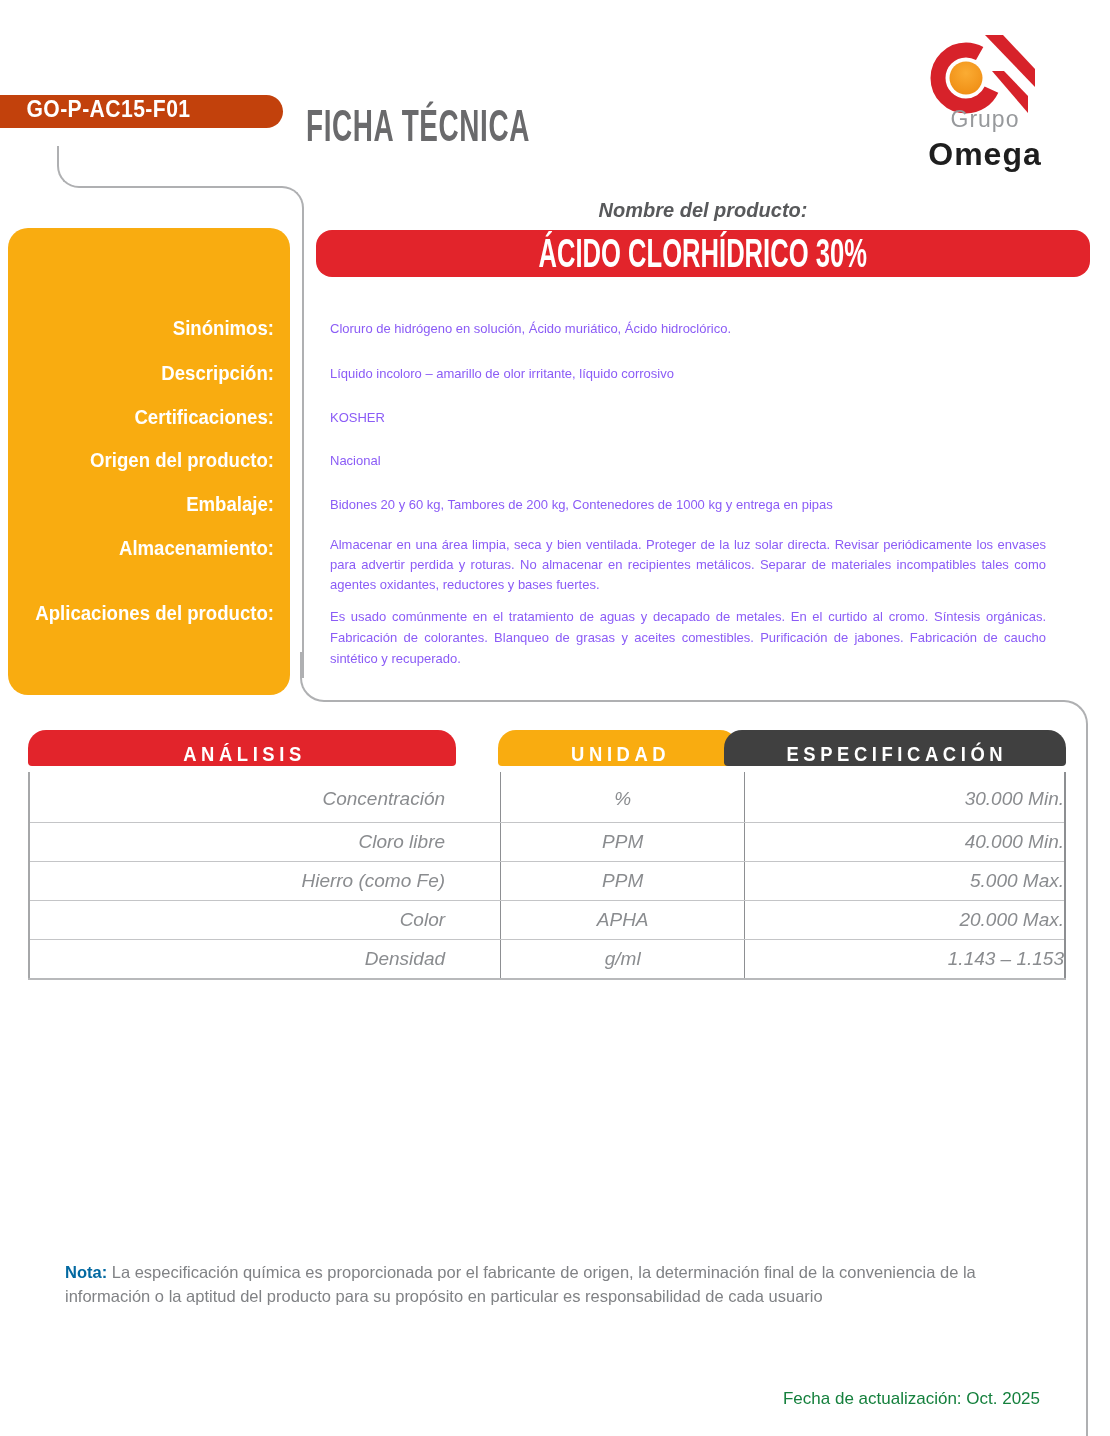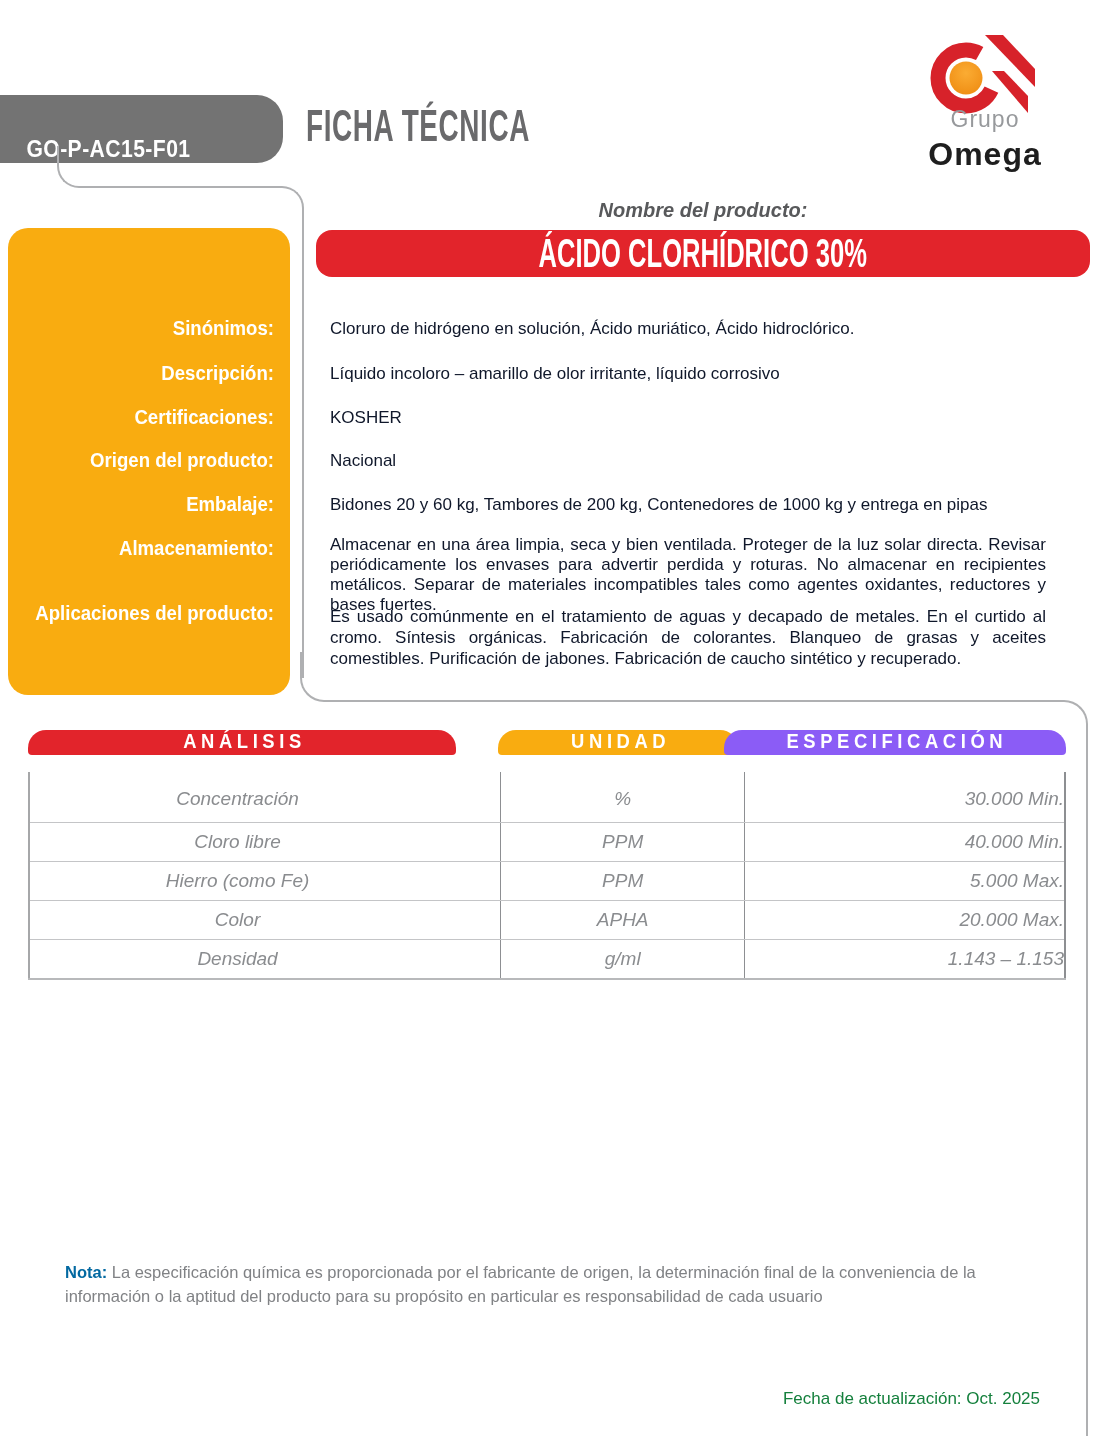--- a/index.html
+++ b/index.html
@@ -1,21 +1,21 @@
 <!DOCTYPE html>
 <html><head>
 <meta charset="utf-8">
 <style>
   html,body{margin:0;padding:0;background:#fff;}
   .page{position:relative;width:1110px;height:1436px;background:#fff;overflow:hidden;
         font-family:"Liberation Sans",sans-serif;}
 
   
-  .code-badge{position:absolute;left:0;top:95px;width:283px;height:68px;background:#737373;
-              border-radius:0 26px 26px 0;display:flex;align-items:flex-end;}
+  .code-badge{position:absolute;left:0;top:95px;width:283px;height:33px;background:#c2410c;
+              border-radius:0 26px 26px 0;display:flex;align-items:flex-start;}
   .code-badge span{color:#fff;font-weight:bold;font-size:24px;letter-spacing:.5px;
                    padding-left:30px;transform:scaleX(.88);transform-origin:left center;white-space:nowrap;}
   .doc-title{position:absolute;left:306px;top:103px;font-size:45px;font-weight:bold;color:#6A6A6C;
              line-height:1;transform:scaleX(.62);transform-origin:left center;white-space:nowrap;letter-spacing:1px;}
 
   
   .conn{position:absolute;border:0 solid #AFB0B2;}
   .connA{left:57px;top:146px;width:222px;height:40px;border-left-width:2px;border-bottom-width:2px;border-bottom-left-radius:22px;}
   .connB{left:279px;top:186px;width:23px;height:490px;border-top-width:2px;border-right-width:2px;border-top-right-radius:22px;}
   .connC{left:300px;top:652px;width:762px;height:48px;border-left-width:2px;border-bottom-width:2px;border-bottom-left-radius:24px;}
@@ -33,44 +33,44 @@
               font-size:20px;font-weight:bold;color:#58595B;font-style:italic;}
   .product-banner{position:absolute;left:316px;top:230px;width:774px;height:47px;background:#E2242B;
                   border-radius:16px;display:flex;align-items:center;justify-content:center;}
   .product-banner span{color:#fff;font-weight:bold;font-size:40px;white-space:nowrap;
                        transform:scaleX(.64);transform-origin:center center;letter-spacing:0px;}
 
   
   .info-box{position:absolute;left:8px;top:228px;width:282px;height:467px;background:#F9AC10;border-radius:20px;}
   .info-label{position:absolute;left:8px;width:266px;text-align:right;color:#fff;font-weight:bold;
               font-size:20px;white-space:nowrap;transform:scaleX(.93);transform-origin:right center;}
-  .info-value{position:absolute;left:330px;width:716px;font-size:17px;color:#0f172a;line-height:20px;}
+  .info-value{position:absolute;left:330px;width:716px;font-size:13px;color:#8b5cf6;line-height:20px;}
   .just{text-align:justify;}
   .lt0{top:317px}.lv0{top:319px}
   .lt1{top:362px}.lv1{top:364px}
   .lt2{top:406px}.lv2{top:408px}
   .lt3{top:449px}.lv3{top:451px}
   .lt4{top:493px}.lv4{top:495px}
   .lt5{top:537px}.lv5{top:535px}
   .lt6{top:602px}.lv6{top:606px;line-height:21px;}
 
   
-  .th{position:absolute;top:730px;height:25px;border-radius:18px 18px 4px 4px;
-      display:flex;align-items:flex-start;justify-content:center;}
+  .th{position:absolute;top:730px;height:36px;border-radius:18px 18px 4px 4px;
+      display:flex;align-items:flex-end;justify-content:center;}
   .th span{color:#fff;font-weight:bold;font-size:20px;letter-spacing:5px;text-indent:5px;
            transform:scaleX(.92);white-space:nowrap;}
   .th-analisis{left:28px;width:428px;background:#E2242B;}
   .th-unidad{left:498px;width:240px;background:#F9AC10;}
-  .th-espec{left:724px;width:342px;background:#8b5cf6;}
+  .th-espec{left:724px;width:342px;background:#404040;}
   table.spec{position:absolute;left:28px;top:772px;width:1038px;border-collapse:collapse;
              border-left:2px solid #A6A7A9;border-right:2px solid #8D8F92;border-bottom:2px solid #B8B9BB;}
   table.spec td{border-bottom:1.5px solid #C4C5C7;font-style:italic;color:#8A8C8F;font-size:19px;
                 height:38px;padding:0;}
   table.spec tr.first td{height:46px;padding-top:4px;}
-  table.spec td.c1{width:439px;text-align:center;padding-right:55px;}
+  table.spec td.c1{width:439px;text-align:right;padding-right:55px;}
   table.spec td.c2{width:259px;text-align:center;border-left:1.5px solid #8D8F92;}
   table.spec td.c3{width:340px;text-align:right;border-left:1.5px solid #8D8F92;}
 
   
   .note{position:absolute;left:65px;top:1261px;width:985px;font-size:16.5px;line-height:1.45;color:#808285;}
   .note b{color:#0369a1;margin-top:31px;}
   .updated{position:absolute;left:640px;top:1389px;width:400px;text-align:right;font-size:17px;color:#15803d;}
 </style>
 </head>
 <body>

